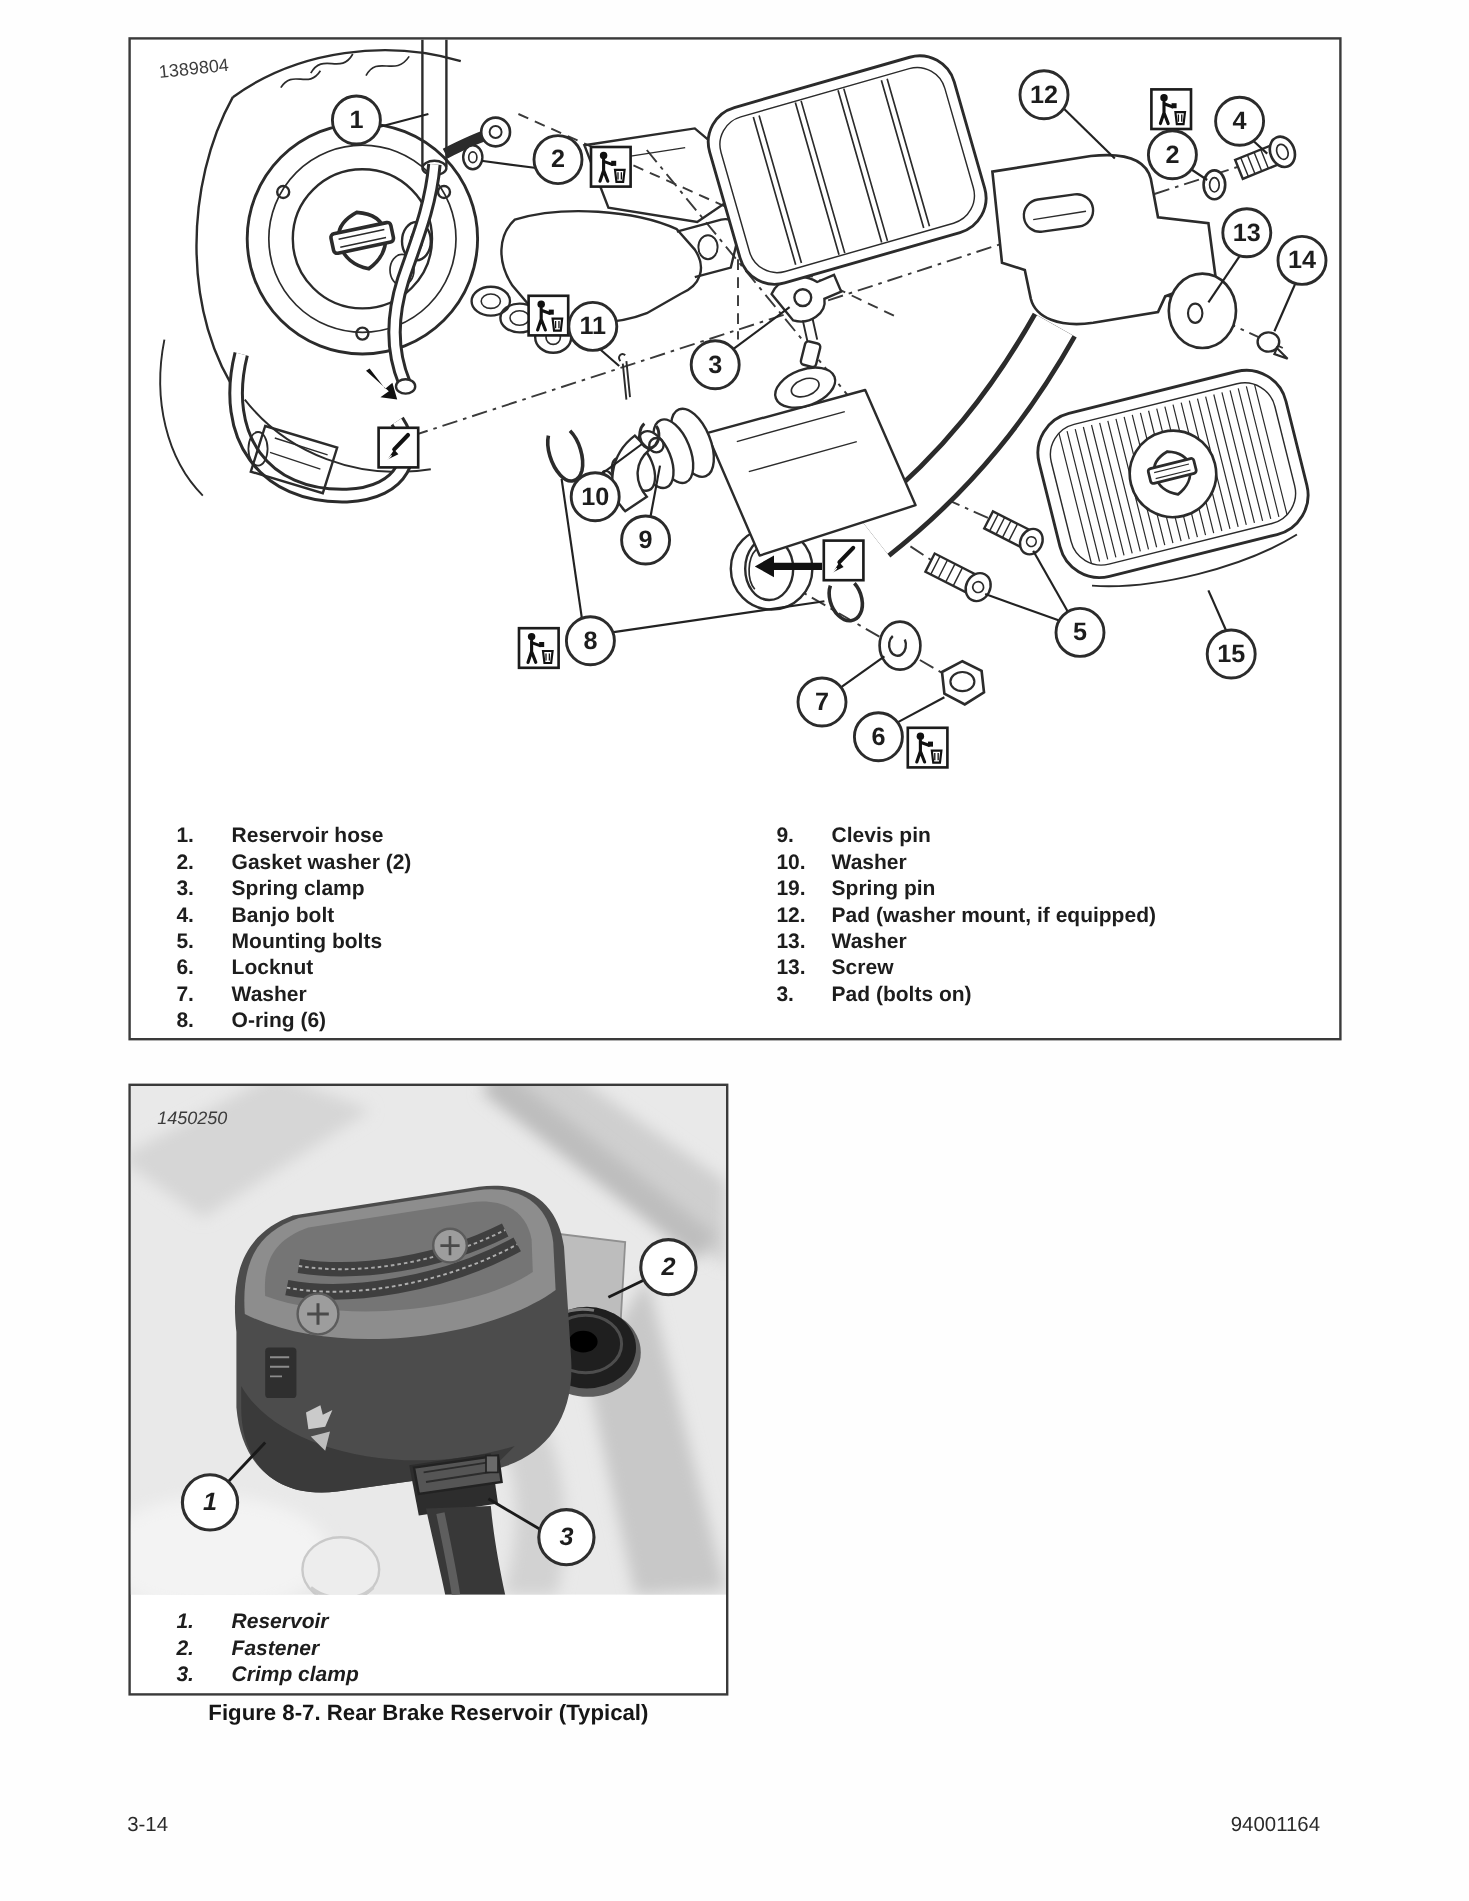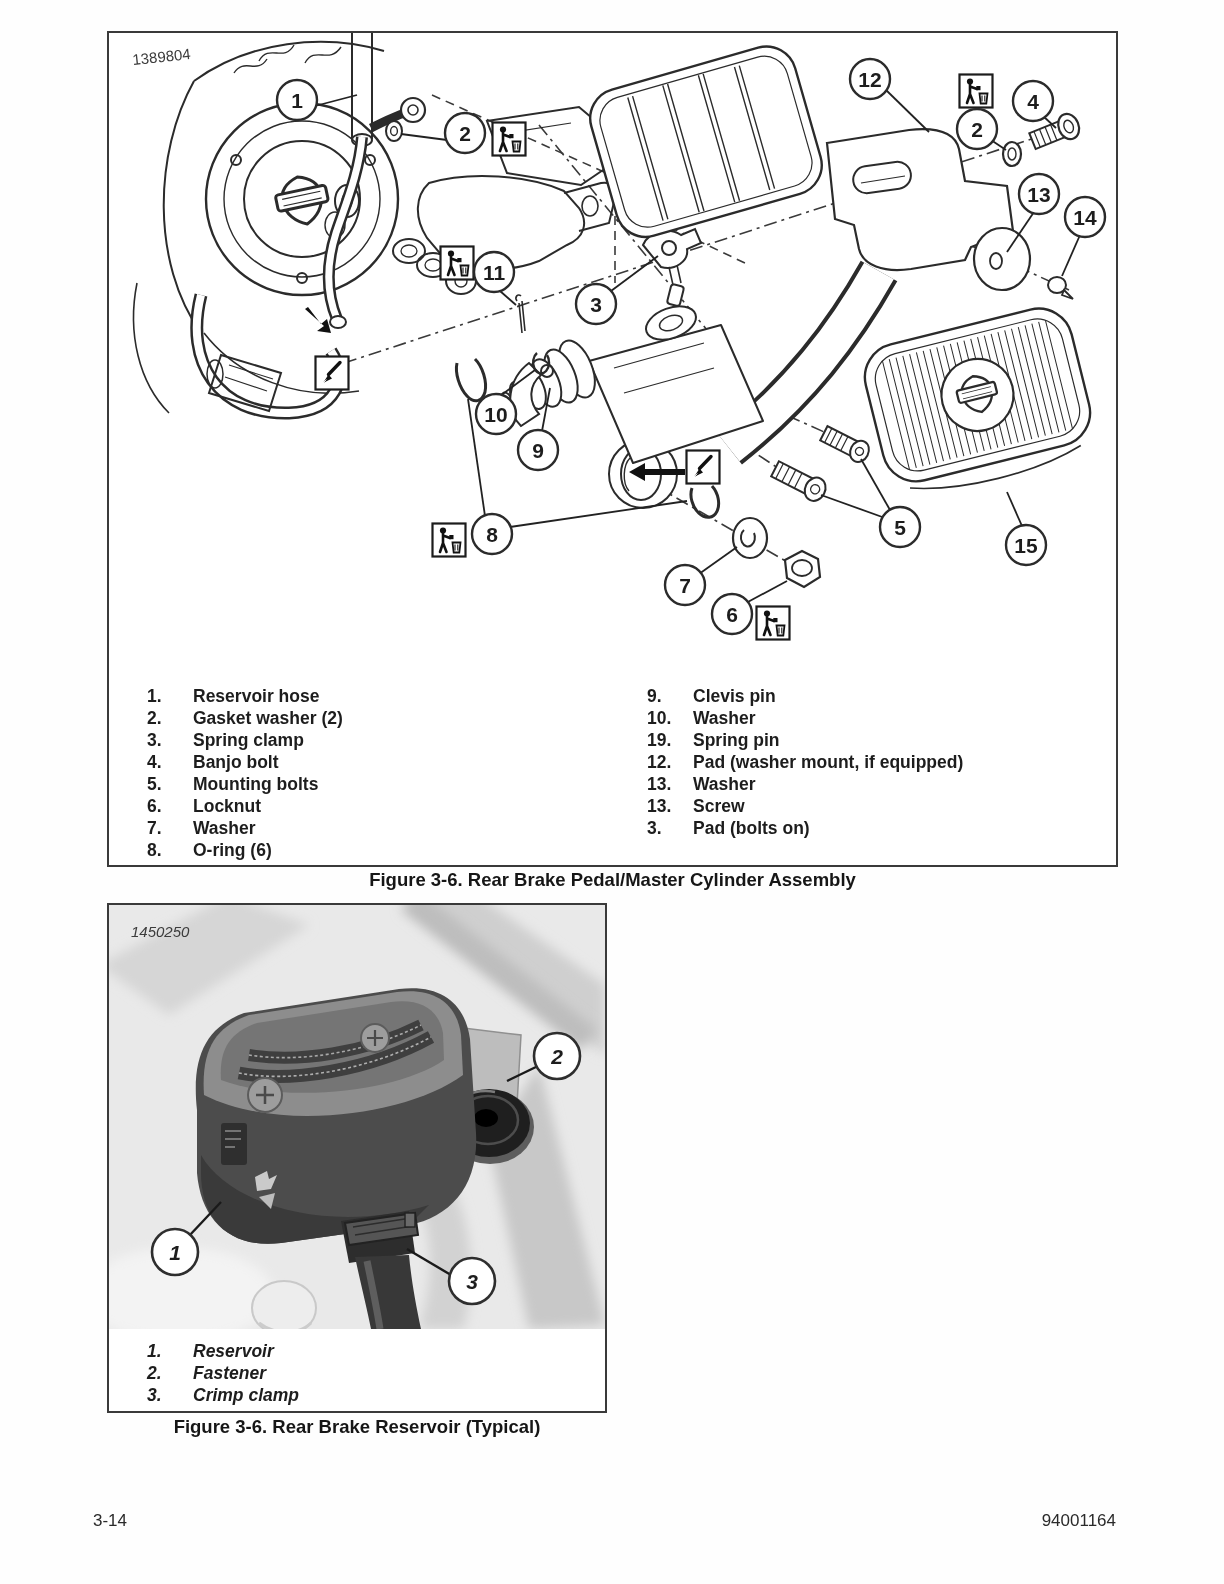--- a/index.html
+++ b/index.html
@@ -11,22 +11,22 @@
   .caption{position:absolute;text-align:center;font-weight:bold;font-size:18.5px;color:#161616;}
   #cap1{left:107px;top:869px;width:1011px;}
   #cap2{left:107px;top:1416px;width:500px;}
   .plist{position:absolute;}
   .prow{display:flex;line-height:22px;font-weight:bold;font-size:17.5px;color:#1d1d1d;}
   .pnum{width:46px;flex:0 0 46px;}
   #f1-left{left:38px;top:652px;}
   #f1-right{left:538px;top:652px;}
   #f2-list{left:38px;top:435px;}
   .footer-txt{position:absolute;font-size:17px;color:#2a2a2a;}
-  #footer-left{left:93px;top:1511px;}
-  #footer-right{right:108px;top:1511px;}
+  #footer-left{left:106px;top:1511px;}
+  #footer-right{right:124px;top:1511px;}
   svg{display:block;}
   svg text.callout-num{font-family:"Liberation Sans",sans-serif;font-size:21px;font-weight:600;fill:#1d1d1d;}
   svg text.photo-id{font-family:"Liberation Sans",sans-serif;font-size:15px;fill:#3c3c3c;}
 </style>
 </head>
 <body>
 
 <div id="page">
 
   <div id="fig1" class="figbox">
@@ -395,21 +395,20 @@
           <span class="pnum">13.</span>
           <span>Screw</span>
         </div>
       <div class="prow">
           <span class="pnum">3.</span>
           <span>Pad (bolts on)</span>
         </div>
     </div>
   </div>
 
-  <div id="cap1" class="caption">Figure 3-6. Rear Brake Pedal/Master Cylinder Assembly</div>
 
   <div id="fig2" class="figbox">
     <svg width="496" height="424" viewBox="0 0 496 424">
       <defs>
           <filter id="soft" x="-30%" y="-30%" width="160%" height="160%">
             <feGaussianBlur stdDeviation="6"></feGaussianBlur>
           </filter>
         </defs>
       <rect width="496" height="424" fill="#e9e9e9"></rect>
       <g>
@@ -493,18 +492,18 @@
           <span class="pnum">2.</span>
           <span>Fastener</span>
         </div>
       <div class="prow">
           <span class="pnum">3.</span>
           <span>Crimp clamp</span>
         </div>
     </div>
   </div>
 
-  <div id="cap2" class="caption">Figure 3-6. Rear Brake Reservoir (Typical)</div>
+  <div id="cap2" class="caption">Figure 8-7. Rear Brake Reservoir (Typical)</div>
 
   <span id="footer-left" class="footer-txt">3-14</span>
   <span id="footer-right" class="footer-txt">94001164</span>
 
 </div>
 
 </body></html>

